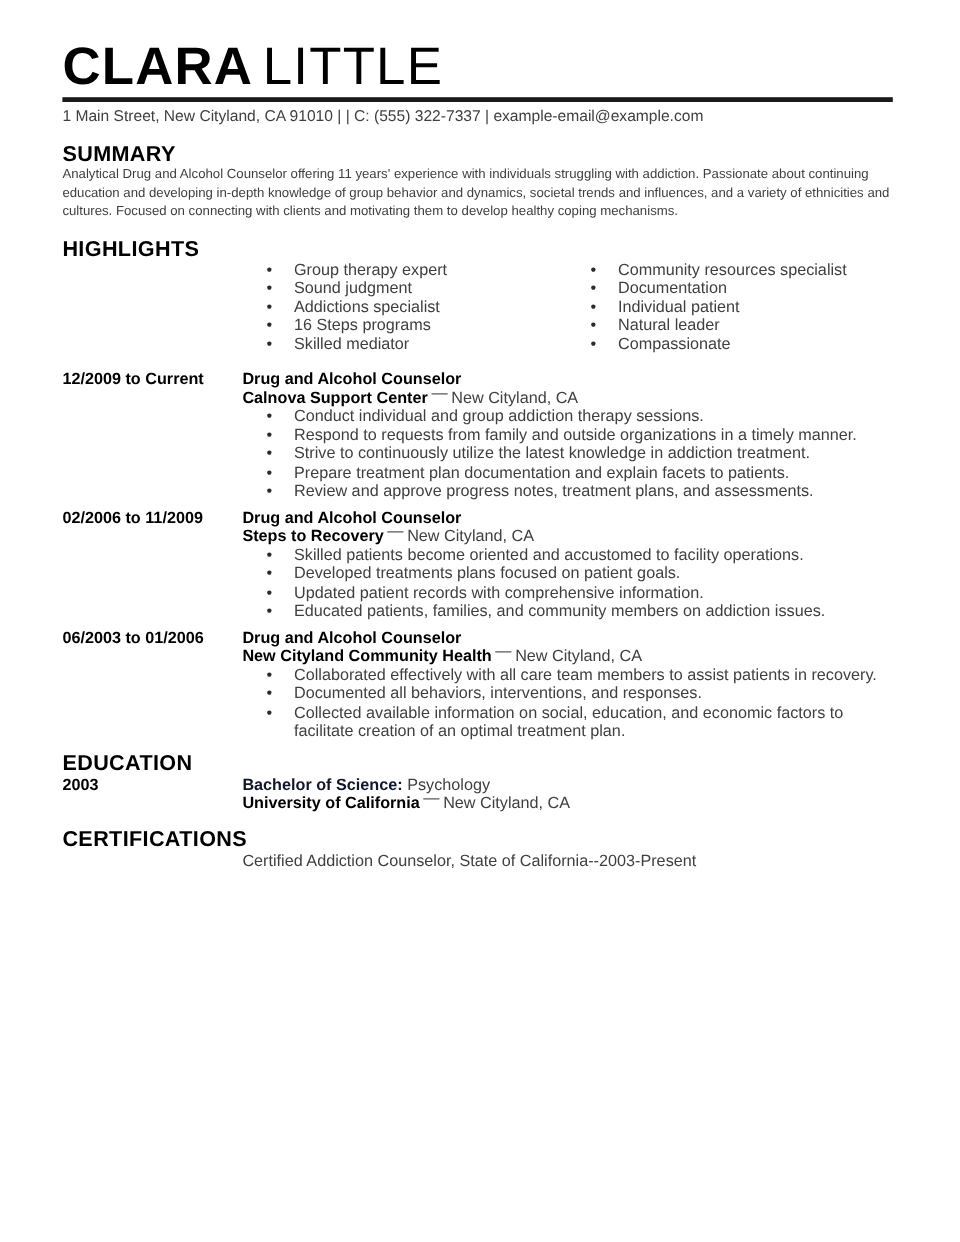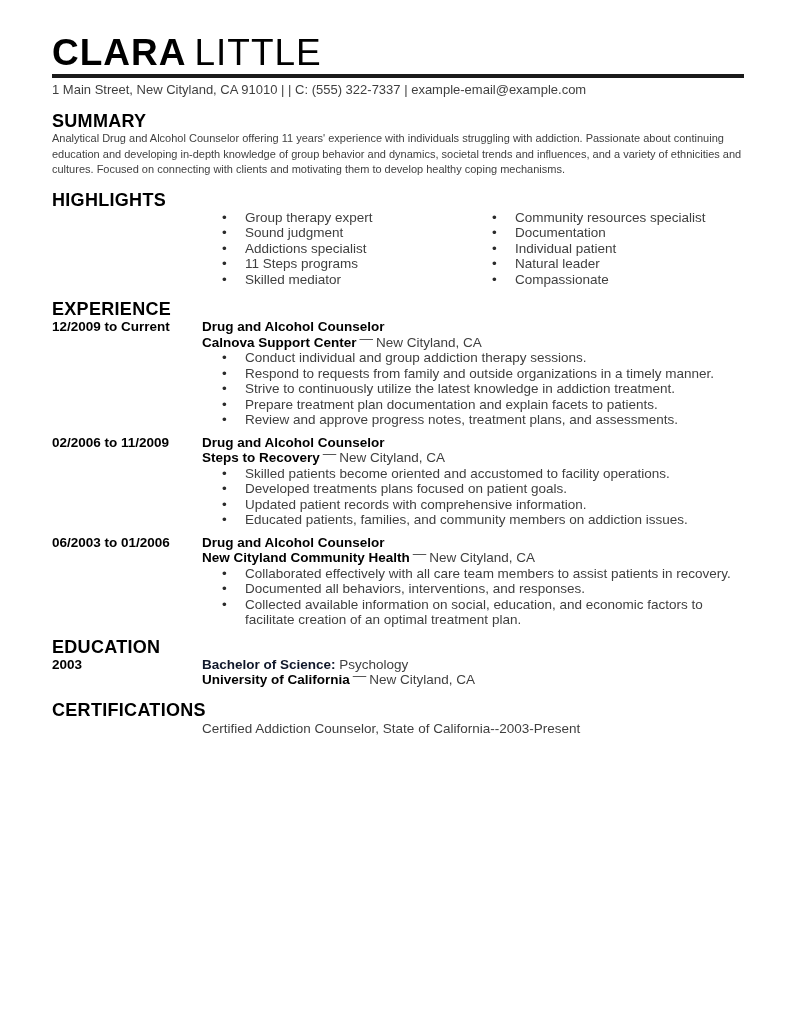--- a/index.html
+++ b/index.html
@@ -8,21 +8,21 @@
     width: 800px;
     height: 1035px;
     background: #ffffff;
     font-family: "Liberation Sans", "DejaVu Sans", sans-serif;
     color: #3f3f3f;
     padding: 34px 58px 0 52px;
     overflow: hidden;
   }
   
   .name {
-    font-size: 37px;
+    font-size: 44px;
     line-height: 1.0;
     color: #000;
     letter-spacing: 1px;
     white-space: nowrap;
   }
   .name .first { font-weight: 800; }
   .name .last  { font-weight: 400; margin-left: 8px; }
   .rule {
     height: 4px;
     background: #1a1a1a;
@@ -129,21 +129,21 @@
           <li class="bullet-item">
               <span class="bullet-glyph">•</span>
               <span class="bullet-text">Sound judgment</span>
             </li>
           <li class="bullet-item">
               <span class="bullet-glyph">•</span>
               <span class="bullet-text">Addictions specialist</span>
             </li>
           <li class="bullet-item">
               <span class="bullet-glyph">•</span>
-              <span class="bullet-text">11 Steps programs</span>
+              <span class="bullet-text">16 Steps programs</span>
             </li>
           <li class="bullet-item">
               <span class="bullet-glyph">•</span>
               <span class="bullet-text">Skilled mediator</span>
             </li>
         </ul>
       </div>
       <div class="hl-col">
         <ul>
           <li class="bullet-item">
@@ -165,21 +165,20 @@
           <li class="bullet-item">
               <span class="bullet-glyph">•</span>
               <span class="bullet-text">Compassionate</span>
             </li>
         </ul>
       </div>
     </div>
   </section>
 
   <section class="experience">
-    <h2>EXPERIENCE</h2>
 
     <div class="job row">
       <div class="date-col">12/2009 to Current</div>
       <div class="content">
         <div class="job-title">Drug and Alcohol Counselor</div>
         <div class="company-line">
           <span class="company">Calnova Support Center</span><span class="dash">—</span><span>New Cityland, CA</span>
         </div>
         <ul>
           <li class="bullet-item">

